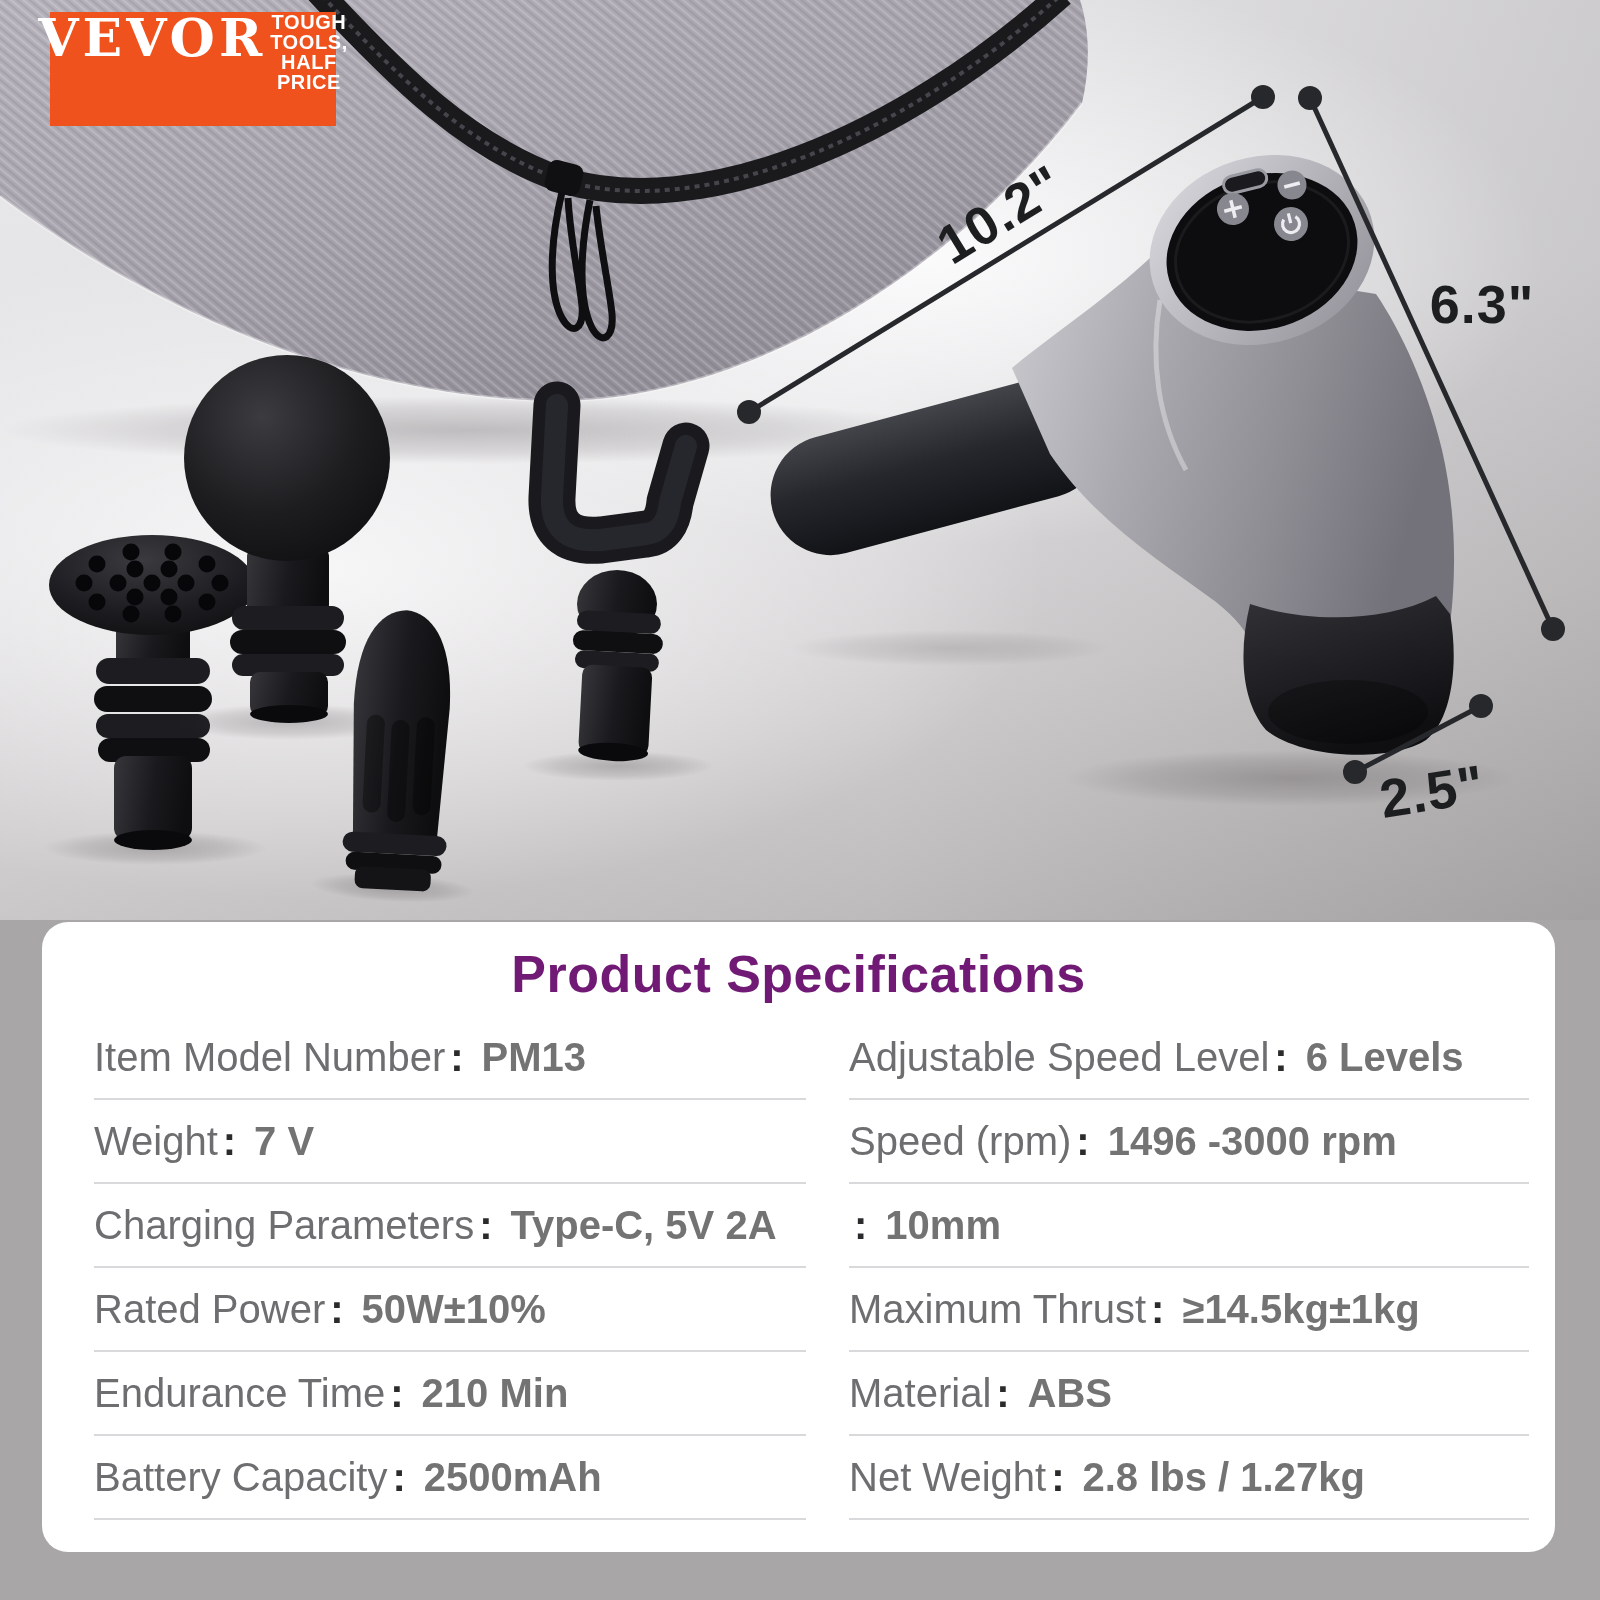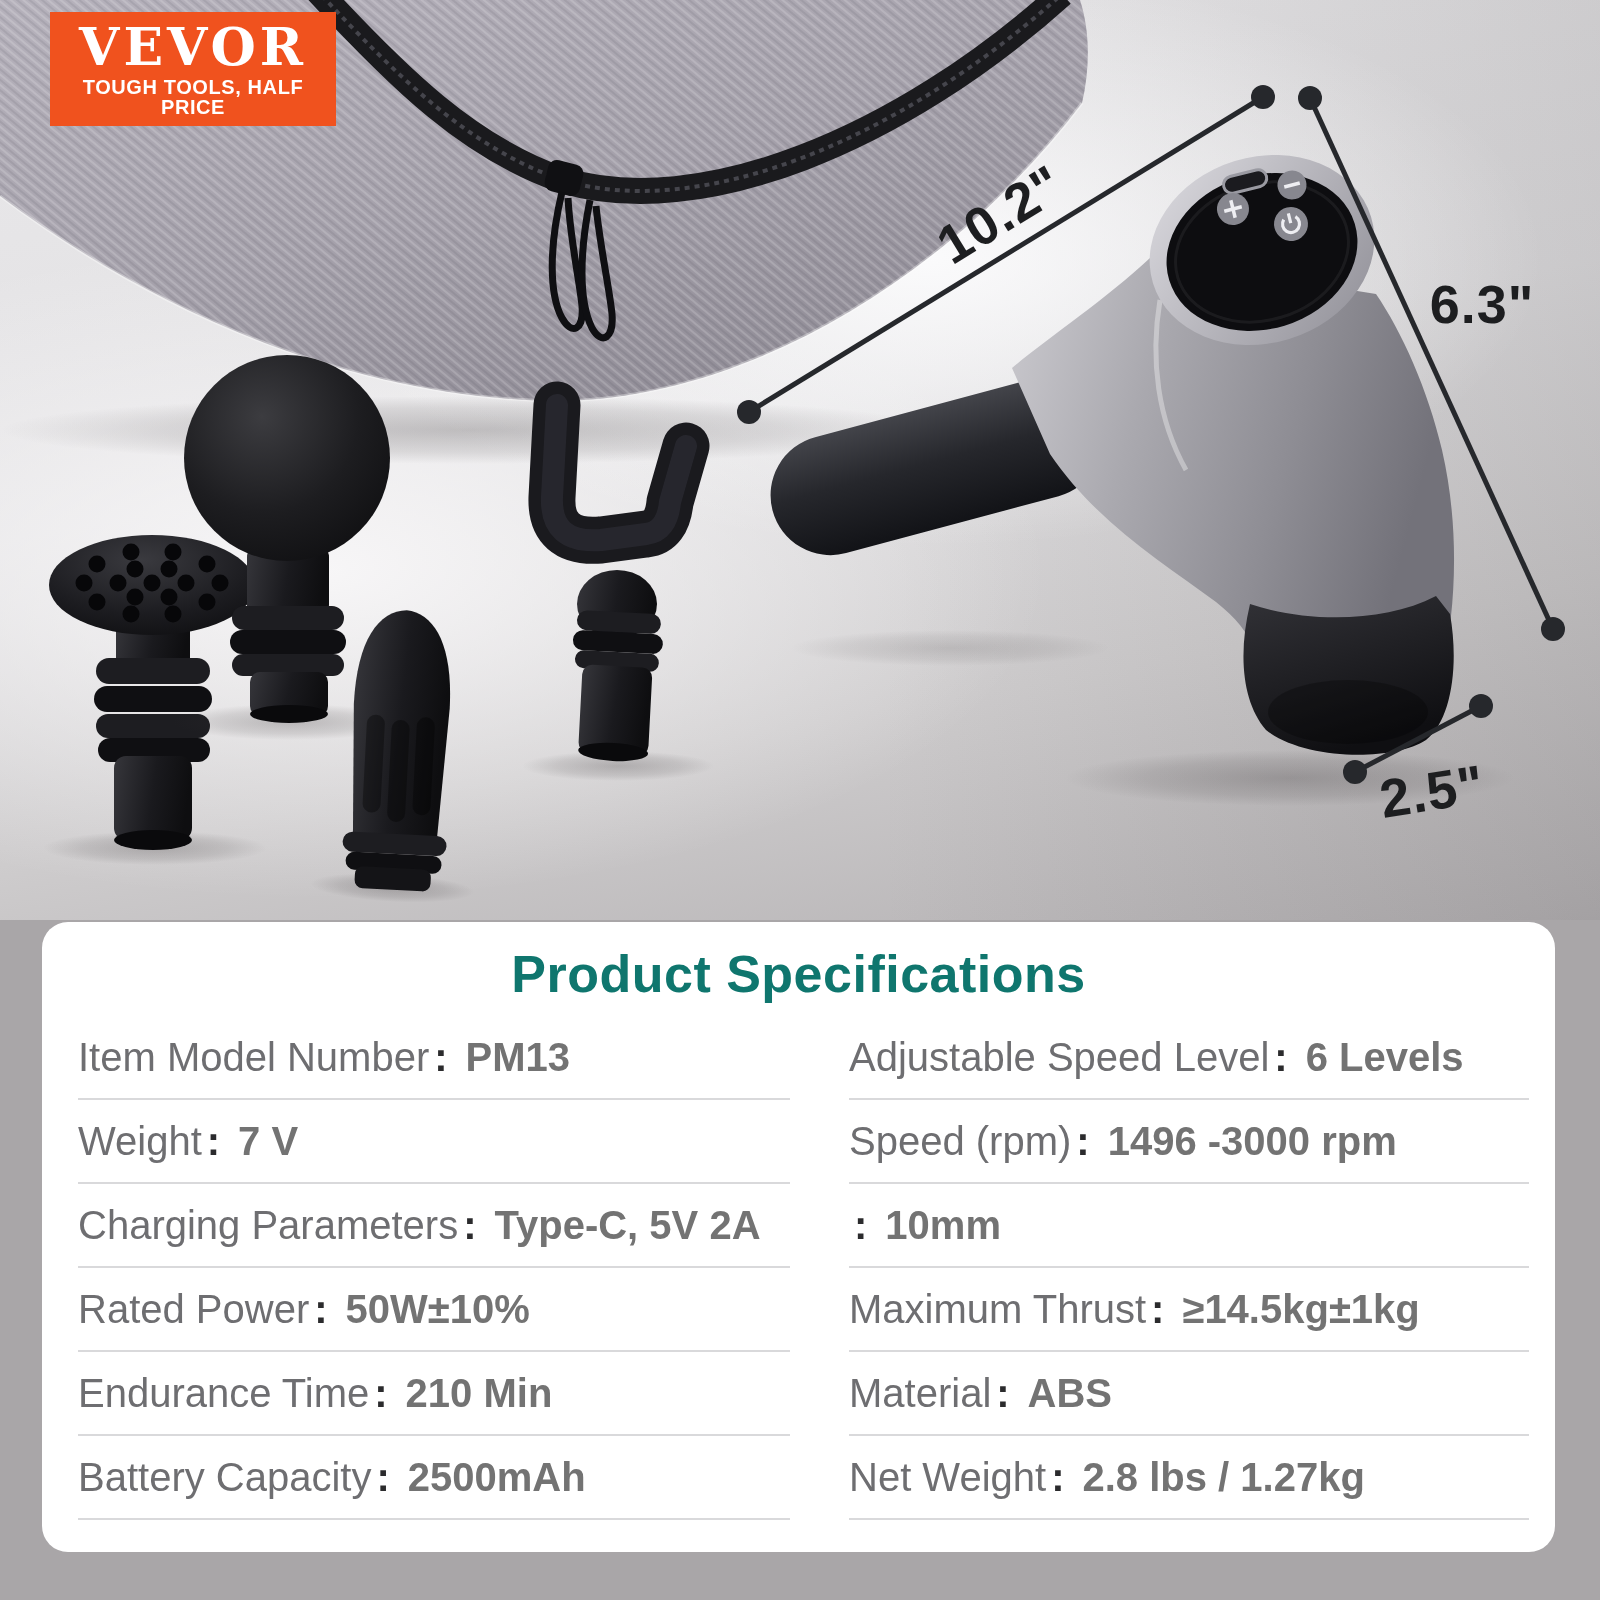--- a/index.html
+++ b/index.html
@@ -15,21 +15,21 @@
       radial-gradient(55% 45% at 58% 28%, rgba(252,252,253,0.95), rgba(252,252,253,0) 70%),
       radial-gradient(70% 55% at 20% 62%, rgba(250,249,250,0.9), rgba(250,249,250,0) 65%),
       linear-gradient(90deg, rgba(0,0,0,0) 55%, rgba(95,92,94,0.18) 100%),
       linear-gradient(170deg, #eae9eb 0%, #e1e0e2 45%, #cecccd 72%, #b3b0b2 100%);
   }
   .scene-svg{position:absolute;left:0;top:0;}
   
   .logo{
     position:absolute;left:50px;top:12px;width:286px;height:114px;
     background:#f0521e;color:#ffffff;text-align:center;
-    display:flex;flex-direction:column;justify-content:center;gap:4px;
+    display:flex;justify-content:center;gap:4px;
   }
   .logo-name{
     font-family:"DejaVu Serif", serif;font-weight:bold;
     font-size:52px;letter-spacing:4px;line-height:1;
   }
   .logo-tagline{
     font-size:20px;font-weight:bold;letter-spacing:0.6px;line-height:1;
   }
   
   .dim-label{
@@ -39,24 +39,24 @@
   .dim-length{left:1000px;top:214px;transform:translate(-50%,-50%) rotate(-31.5deg);}
   .dim-height{left:1482px;top:304px;transform:translate(-50%,-50%);}
   .dim-width{left:1432px;top:791px;transform:translate(-50%,-50%) rotate(-9deg);}
   
   .spec-card{
     position:absolute;left:42px;top:922px;width:1513px;height:630px;
     background:#ffffff;border-radius:26px;
   }
   .spec-title{
     position:absolute;left:0;top:22px;width:100%;text-align:center;
-    color:#0f766e;font-size:52px;font-weight:bold;letter-spacing:0.5px;
+    color:#701a75;font-size:52px;font-weight:bold;letter-spacing:0.5px;
   }
   .spec-col{position:absolute;top:94px;}
-  .spec-col-left{left:36px;width:712px;text-align:right;}
+  .spec-col-left{left:52px;width:712px;text-align:right;}
   .spec-col-right{left:800px;width:680px;margin-left:7px;}
   .spec-row{
     height:82px;border-bottom:2px solid #d9d9db;
     display:flex;align-items:center;white-space:nowrap;
   }
   .spec-label{color:#6e6e71;font-size:40px;}
   .spec-sep{color:#2b2b2d;font-size:40px;font-weight:bold;margin:0 18px 0 5px;}
   .spec-value{color:#737373;font-size:40px;font-weight:bold;}
 </style>
 </head>

